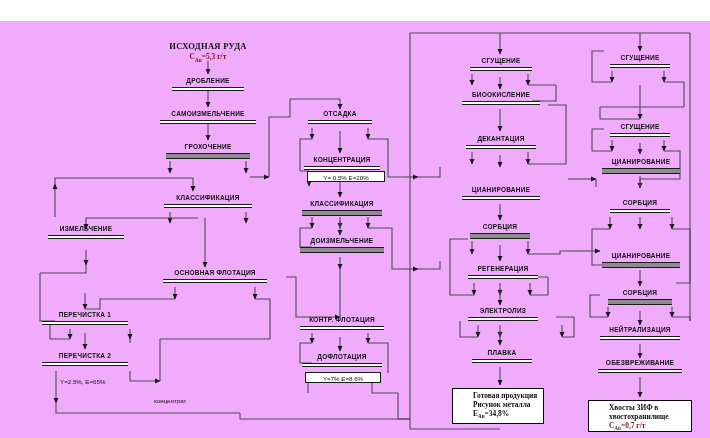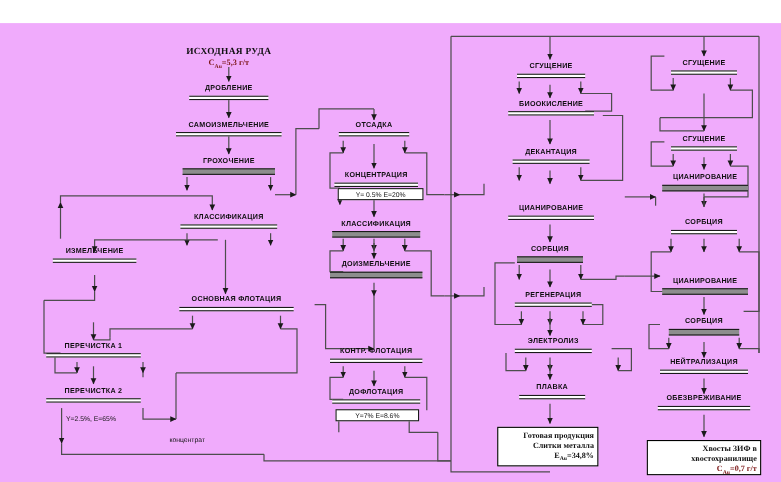--- a/index.html
+++ b/index.html
@@ -70,28 +70,27 @@
     color:#7a1414;
     margin-top:1px;
   }
   .headline .t2 sub{font-size:5.2px;}
   
   .termbox{
     position:absolute;
     border:1px solid #000;
     background:#fff;
     box-sizing:border-box;
-    padding:2px 3px 2px 6px;
+    padding:2px 3px 2px 20px;
     font-family:"Liberation Serif", serif;
     font-size:7.4px;
     font-weight:bold;
     line-height:1.22;
     color:#111;
     white-space:nowrap;
-    text-align:right;
   }
   .termbox .red{color:#7a1414;}
   .termbox sub{font-size:5.2px;}
   
   .metricbox{
     position:absolute;
     border:1px solid #1a1a1a;
     background:#fff;
     box-sizing:border-box;
     font-size:6.2px;
@@ -455,21 +454,21 @@
     <div class="bar"></div>
   </div>
 
   <div class="unit thin" style="left:472px;top:329px;width:60px;">
     <span class="cap">ПЛАВКА</span>
     <div class="bar"></div>
   </div>
 
   <div class="termbox" style="left:452px;top:367px;width:92px;height:36px;">
     <div>Готовая продукция</div>
-    <div>Слитки металла</div>
+    <div>Рисунок металла</div>
     <div><span>E</span><sub>Au</sub><span>=34,8%</span></div>
   </div>
 
   <div class="unit thin" style="left:610px;top:34px;width:60px;">
     <span class="cap">СГУЩЕНИЕ</span>
     <div class="bar"></div>
   </div>
 
   <div class="unit thin" style="left:610px;top:103px;width:60px;">
     <span class="cap">СГУЩЕНИЕ</span>

